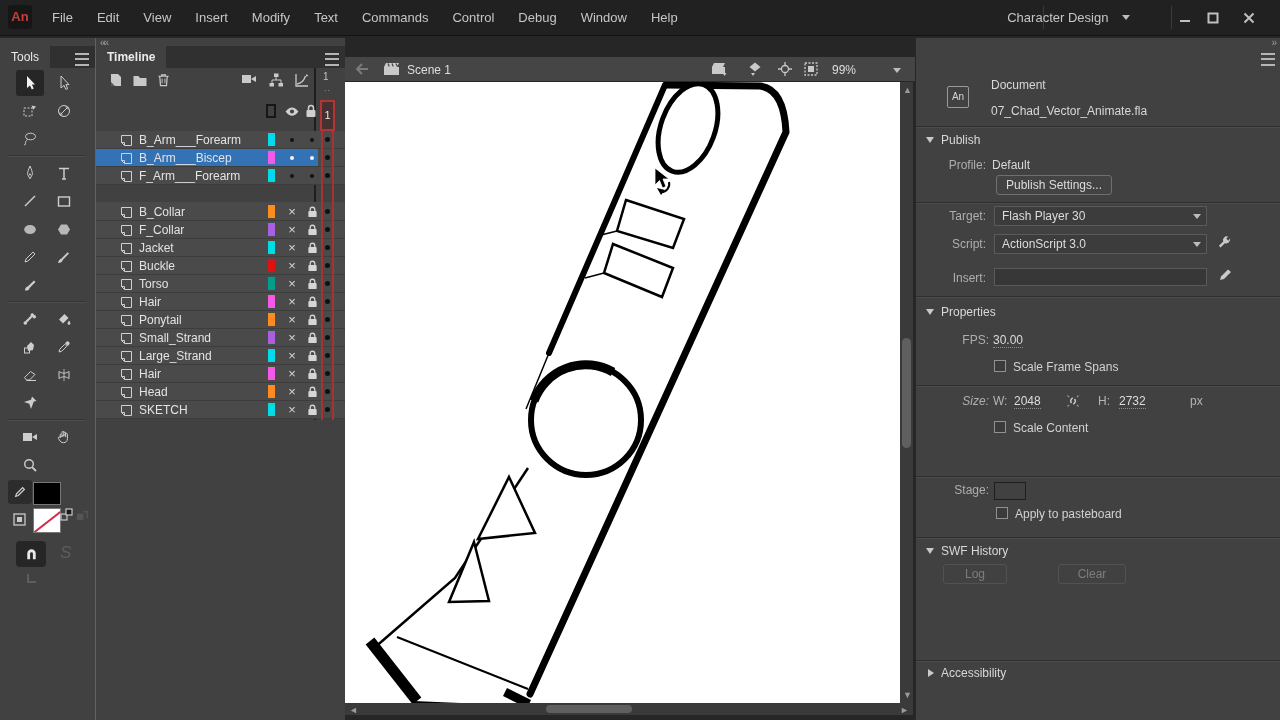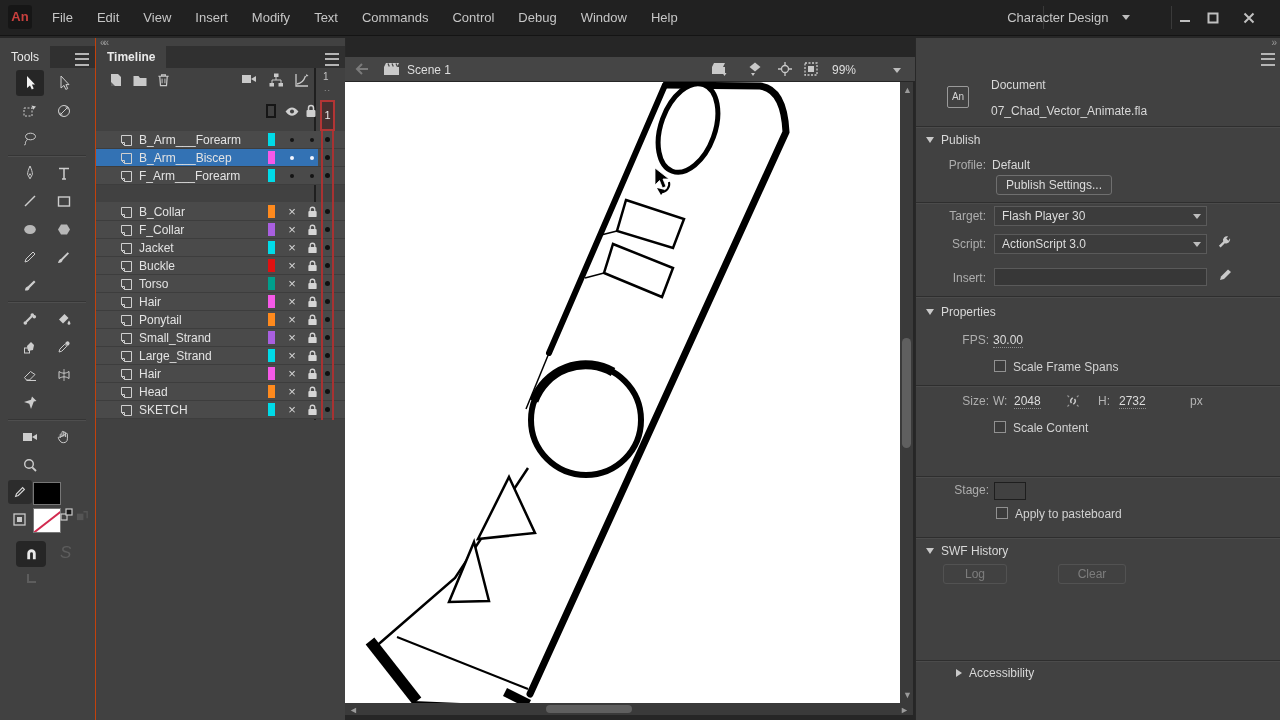--- a/index.html
+++ b/index.html
@@ -833,21 +833,21 @@
 
     <div class="sec-head" style="left:10px;top:267px;">
       <span class="tri-down"></span><span>Properties</span>
     </div>
     <span class="p-label" style="left:3px;top:295px;">FPS:</span>
     <span class="p-value hotval" style="left:77px;top:295px;">30.00</span>
     <div class="checkbox" style="left:78px;top:322px;"></div>
     <span class="cb-label" style="left:97px;top:322px;">Scale Frame Spans</span>
     <div class="pdivider" style="top:347px;"></div>
 
-    <span class="p-label" style="left:3px;top:356px;">Size:</span>
+    <span class="p-label" style="left:3px;top:356px;font-style:italic;">Size:</span>
     <span class="p-value" style="left:77px;top:356px;color:#b4b4b4;">W:</span>
     <span class="p-value hotval" style="left:98px;top:356px;">2048</span>
     <div class="abs" style="left:148px;top:354px;">
       <svg width="18" height="18" viewBox="0 0 18 18">
           <path d="M7.5 11a3 3 0 0 1 0-4l1.2-1.2M10.5 7a3 3 0 0 1 0 4l-1.2 1.2" fill="none" stroke="#c9c9c9" stroke-width="1.4"></path>
           <path d="M3.5 3.5l1.6 1.6M14.5 14.5l-1.6-1.6M3.5 14.5l1.6-1.6M14.5 3.5l-1.6 1.6" stroke="#9a9a9a" stroke-width="1.1"></path>
         </svg>
     </div>
     <span class="p-value" style="left:182px;top:356px;color:#b4b4b4;">H:</span>
     <span class="p-value hotval" style="left:203px;top:356px;">2732</span>
@@ -862,17 +862,17 @@
     <span class="cb-label" style="left:99px;top:469px;">Apply to pasteboard</span>
     <div class="pdivider" style="top:499px;"></div>
 
     <div class="sec-head" style="left:10px;top:506px;">
       <span class="tri-down"></span><span>SWF History</span>
     </div>
     <div class="pbtn disabled" style="left:27px;top:526px;width:64px;height:20px;line-height:18px;">Log</div>
     <div class="pbtn disabled" style="left:142px;top:526px;width:68px;height:20px;line-height:18px;">Clear</div>
     <div class="pdivider" style="top:622px;"></div>
 
-    <div class="sec-head" style="left:12px;top:628px;margin-left:28px;">
+    <div class="sec-head" style="left:12px;top:628px;">
       <span class="tri-right"></span><span>Accessibility</span>
     </div>
   </div>
 </div>
 
 </body></html>

